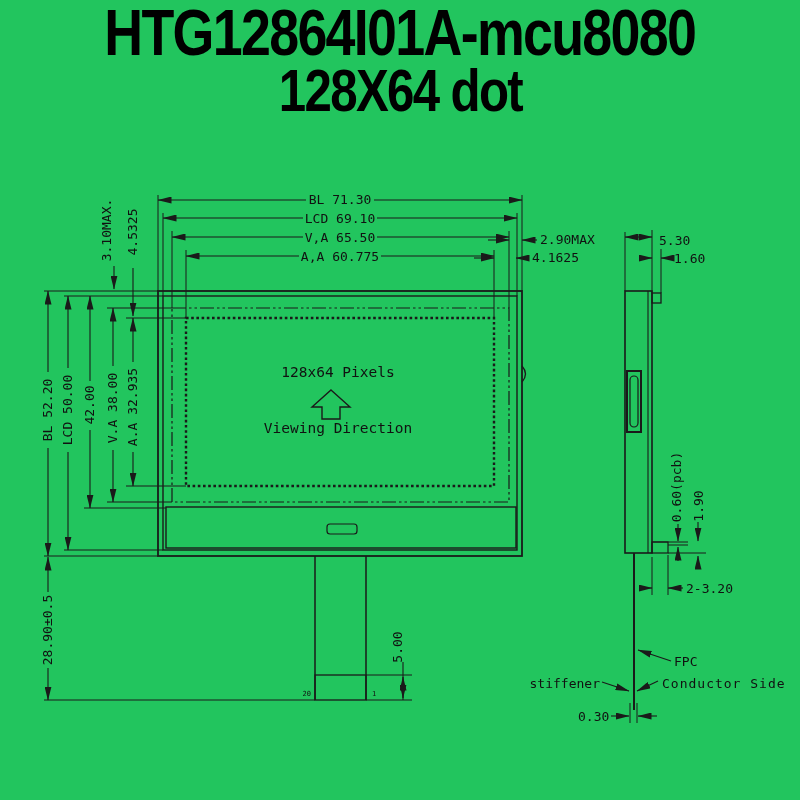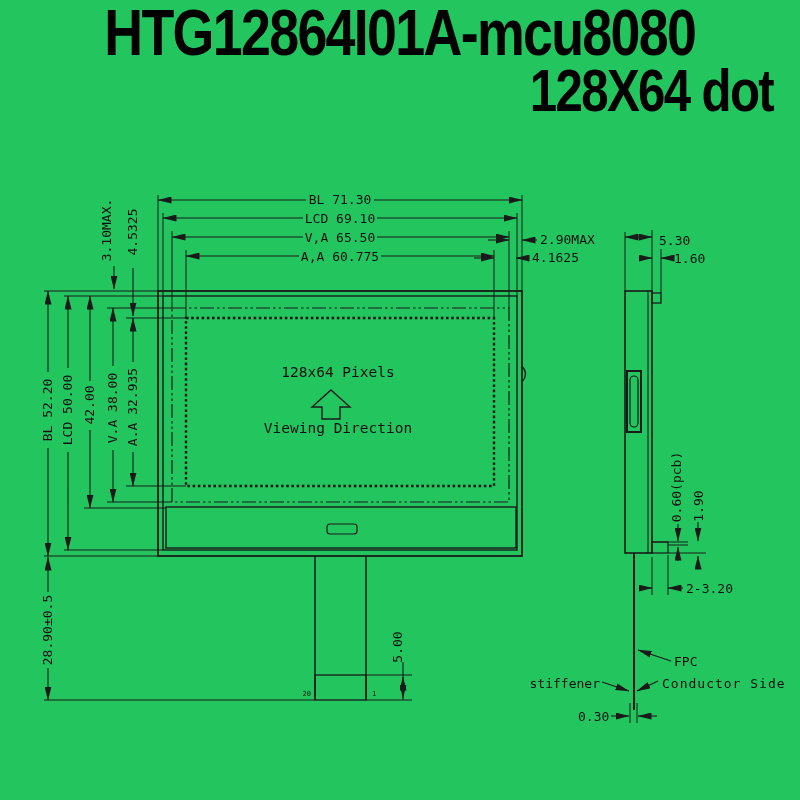--- a/index.html
+++ b/index.html
@@ -1,20 +1,20 @@
 <!DOCTYPE html>
 <html><head>
 <meta charset="utf-8">
 <style>
   html,body{margin:0;padding:0;background:#ffffff;width:800px;height:800px;overflow:hidden;}
   .stage{position:relative;width:800px;height:800px;background:#22c55e;}
   .title-block{position:absolute;top:4px;left:0;width:800px;text-align:center;color:#000;
     font-family:"Liberation Sans",sans-serif;font-weight:bold;line-height:0.92;}
   .title-line1{display:inline-block;font-size:64px;letter-spacing:-2px;transform:scaleX(0.84);transform-origin:center;}
-  .title-line2{display:block;text-align:right;}
+  .title-line2{display:block;}
   .title-line2 span{display:inline-block;font-size:60px;letter-spacing:-2px;transform:scaleX(0.82);transform-origin:center;}
   svg{position:absolute;top:0;left:0;}
   svg text{font-family:"DejaVu Sans Mono",monospace;font-size:13px;fill:#111;}
   svg text.small{font-size:7px;}
   svg text.big{font-size:14.5px;}
   svg text.wide{letter-spacing:1px;}
   .ln{stroke:#1a1a1a;stroke-width:1;fill:none;}
   .dim{stroke:#1a1a1a;stroke-width:1.1;fill:none;}
   .edge{stroke:#1a1a1a;fill:none;}
 </style>

